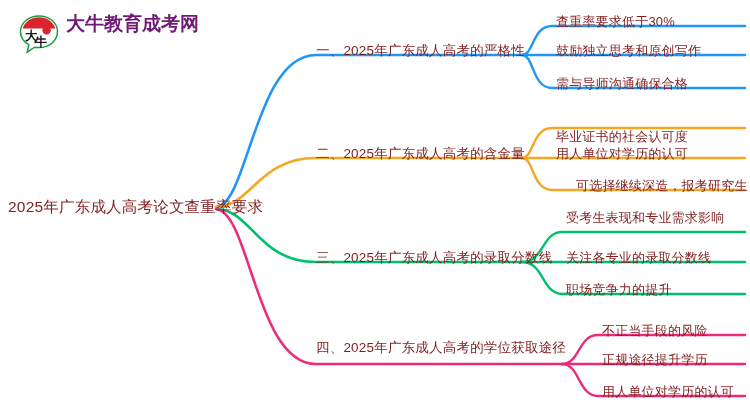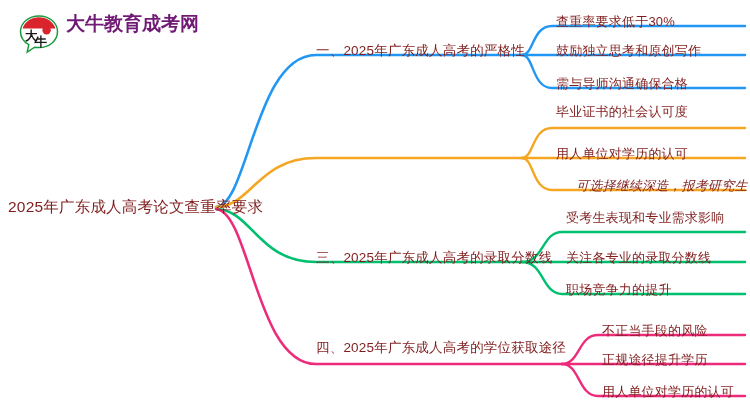--- a/index.html
+++ b/index.html
@@ -150,32 +150,33 @@
       <path d="M562,364 C580,364 578,335 598,335 L745,335" fill="none" stroke="#EC2B7B" stroke-width="2.4" stroke-linecap="round"></path>
       <path d="M562,364 L745,364" fill="none" stroke="#EC2B7B" stroke-width="2.4" stroke-linecap="round"></path>
       <path d="M562,364 C580,364 578,396 598,396 L745,396" fill="none" stroke="#EC2B7B" stroke-width="2.4" stroke-linecap="round"></path>
     </g>
   </svg>
 
   <div class="node-text" id="root-node">2025年广东成人高考论文查重率要求</div>
 
   <div class="node-text l1-node" style="left:316px; top:42px;">一、2025年广东成人高考的严格性</div>
 
+  <div class="node-text l1-node" style="left:316px; top:145px;">二、2025年广东成人高考的含金量</div>
 
   <div class="node-text l1-node" style="left:316px; top:249px;">三、2025年广东成人高考的录取分数线</div>
 
   <div class="node-text l1-node" style="left:316px; top:339px;">四、2025年广东成人高考的学位获取途径</div>
 
   <div class="node-text l2-node" style="left:556px; top:13px;">查重率要求低于30%</div>
   <div class="node-text l2-node" style="left:556px; top:42px;">鼓励独立思考和原创写作</div>
   <div class="node-text l2-node" style="left:556px; top:75px;">需与导师沟通确保合格</div>
 
-  <div class="node-text l2-node" style="left:556px; top:103px;font-family:Liberation Mono, monospace;">毕业证书的社会认可度</div>
+  <div class="node-text l2-node" style="left:556px; top:128px;font-family:Liberation Mono, monospace;">毕业证书的社会认可度</div>
   <div class="node-text l2-node" style="left:556px; top:145px;">用人单位对学历的认可</div>
-  <div class="node-text l2-node" style="left:576px; top:177px;font-style:italic;">可选择继续深造，报考研究生</div>
+  <div class="node-text l2-node" style="left:576px; top:177px;">可选择继续深造，报考研究生</div>
 
   <div class="node-text l2-node" style="left:566px; top:209px;text-align:right;">受考生表现和专业需求影响</div>
   <div class="node-text l2-node" style="left:566px; top:249px;">关注各专业的录取分数线</div>
   <div class="node-text l2-node" style="left:566px; top:281px;">职场竞争力的提升</div>
 
   <div class="node-text l2-node" style="left:602px; top:322px;">不正当手段的风险</div>
   <div class="node-text l2-node" style="left:602px; top:351px;">正规途径提升学历</div>
   <div class="node-text l2-node" style="left:602px; top:383px;">用人单位对学历的认可</div>
 
 </div>

